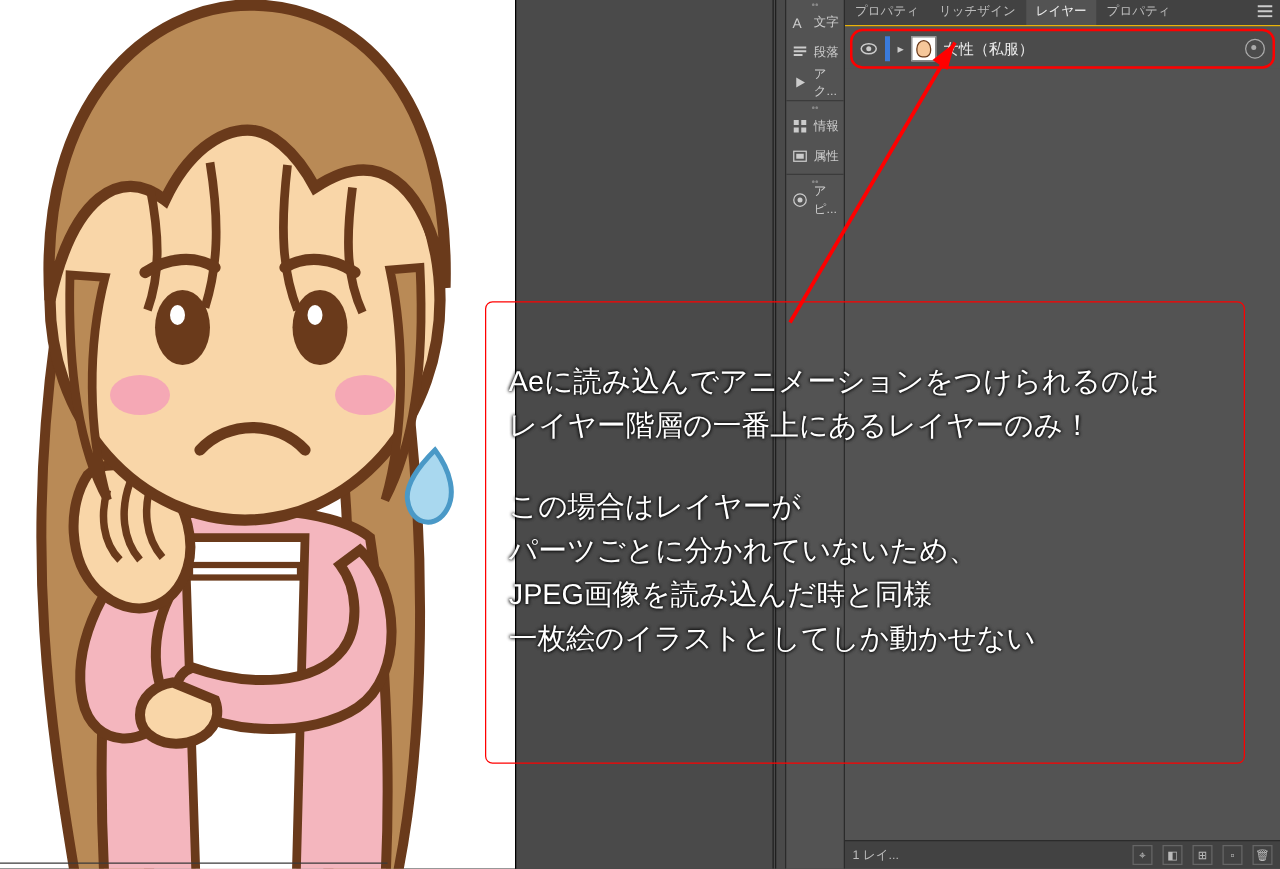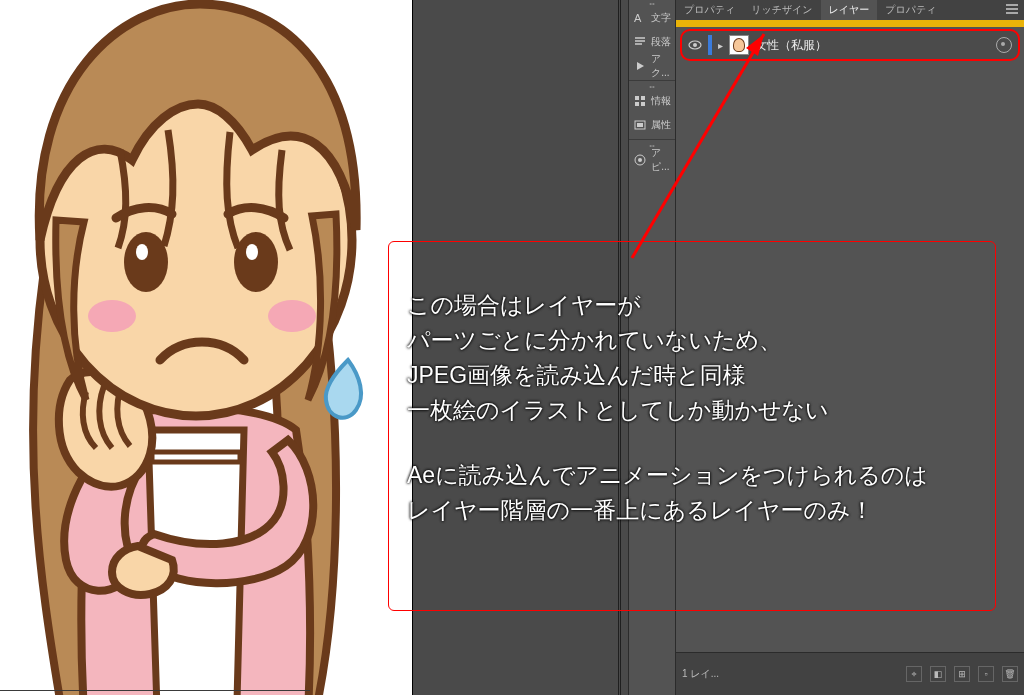--- a/index.html
+++ b/index.html
@@ -13,37 +13,37 @@
   .divider:before{content:"";position:absolute;left:4px;top:0;width:1px;height:100%;background:#1f1f1f;}
   .divider:after{content:"";position:absolute;left:6px;top:0;width:1px;height:100%;background:#1f1f1f;}
   
   .icon-strip{position:absolute;left:628px;top:0;width:46px;height:695px;background:#535353;border-left:1px solid #2b2b2b;border-right:1px solid #2b2b2b;}
   .icon-strip .cell{display:flex;align-items:center;gap:4px;height:24px;padding:0 4px;font-size:10px;color:#ccc;}
   .icon-strip .ico{width:14px;height:14px;display:flex;align-items:center;justify-content:center;color:#ccc;}
   .icon-strip .sep{height:1px;background:#3b3b3b;margin:2px 0;}
   .icon-strip .grab{height:6px;display:flex;align-items:center;justify-content:center;color:#888;font-size:8px;}
   
   .right{position:absolute;left:676px;top:0;right:0;height:695px;background:#535353;}
-  .tabs{display:flex;align-items:center;height:20px;background:#424242;border-bottom:7px solid #eab308;font-size:10px;color:#bbb;}
+  .tabs{display:flex;align-items:center;height:20px;background:#424242;border-bottom:1px solid #eab308;font-size:10px;color:#bbb;}
   .tabs .tab{padding:0 8px;line-height:20px;}
   .tabs .tab.active{background:#535353;color:#eee;}
   .tabs .menu{margin-left:auto;padding:0 6px;cursor:pointer;}
   .layer-list{background:#535353;}
   .layer-row{display:flex;align-items:center;height:28px;border:2px solid #ff0000;border-radius:10px;margin:2px 4px;padding:0 6px;gap:6px;background:#4b4b4b;position:relative;}
   .eye{width:14px;height:14px;}
   .eye svg{display:block;}
   .swatch{width:4px;height:20px;background:#3a7bdc;}
   .chev{font-size:10px;color:#ccc;}
   .thumb{width:18px;height:18px;background:#fff;border:1px solid #888;display:flex;align-items:center;justify-content:center;}
   .thumb-inner{width:10px;height:12px;border-radius:50% 50% 40% 40%;background:#f6c79a;border:1px solid #6a3a1b;}
   .layer-name{color:#eaeaea;font-size:12px;}
   .target{margin-left:auto;width:14px;height:14px;border:1px solid #aaa;border-radius:50%;position:relative;}
   .target:after{content:"";position:absolute;left:4px;top:4px;width:4px;height:4px;border-radius:50%;background:#aaa;}
   
-  .status{position:absolute;left:676px;bottom:0;right:0;height:18px;background:#424242;border-top:1px solid #2b2b2b;display:flex;align-items:center;font-size:10px;color:#bbb;padding:12px 6px;gap:8px;}
+  .status{position:absolute;left:676px;bottom:0;right:0;height:18px;background:#424242;border-top:1px solid #2b2b2b;display:flex;align-items:center;font-size:10px;color:#bbb;padding:2px 6px;gap:8px;}
   .status .sp{flex:1;}
   .status .i{width:14px;height:14px;display:flex;align-items:center;justify-content:center;border:1px solid #666;font-size:9px;}
   
   .arrow{position:absolute;left:624px;top:26px;pointer-events:none;}
   
   .callout{position:absolute;left:388px;top:241px;width:608px;height:370px;border:1px solid #ff0000;border-radius:6px;padding:46px 18px 18px 18px;box-sizing:border-box;color:#fff;font-size:23px;line-height:1.52;text-shadow:0 0 3px #000,0 0 3px #000;}
   .callout p{margin:0 0 30px 0;}
   
   .baseline{position:absolute;left:0;bottom:4px;width:310px;height:1px;background:#3a3a3a;}
 </style>
@@ -209,21 +209,21 @@
     <span class="i">▫</span>
     <span class="i">🗑</span>
   </div>
 
   <svg class="arrow" width="160" height="250">
     <line x1="140" y1="8" x2="8" y2="232" stroke="#ff0000" stroke-width="3"></line>
     <polygon points="140,8 122,22 134,30" fill="#ff0000"></polygon>
   </svg>
 
   <div class="callout">
+    <p style="white-space:pre-line">Aeに読み込んでアニメーションをつけられるのは
+レイヤー階層の一番上にあるレイヤーのみ！</p>
     <p style="white-space:pre-line">この場合はレイヤーが
 パーツごとに分かれていないため、
 JPEG画像を読み込んだ時と同様
 一枚絵のイラストとしてしか動かせない</p>
-    <p style="white-space:pre-line">Aeに読み込んでアニメーションをつけられるのは
-レイヤー階層の一番上にあるレイヤーのみ！</p>
   </div>
 
 </div>
 
 </body></html>

